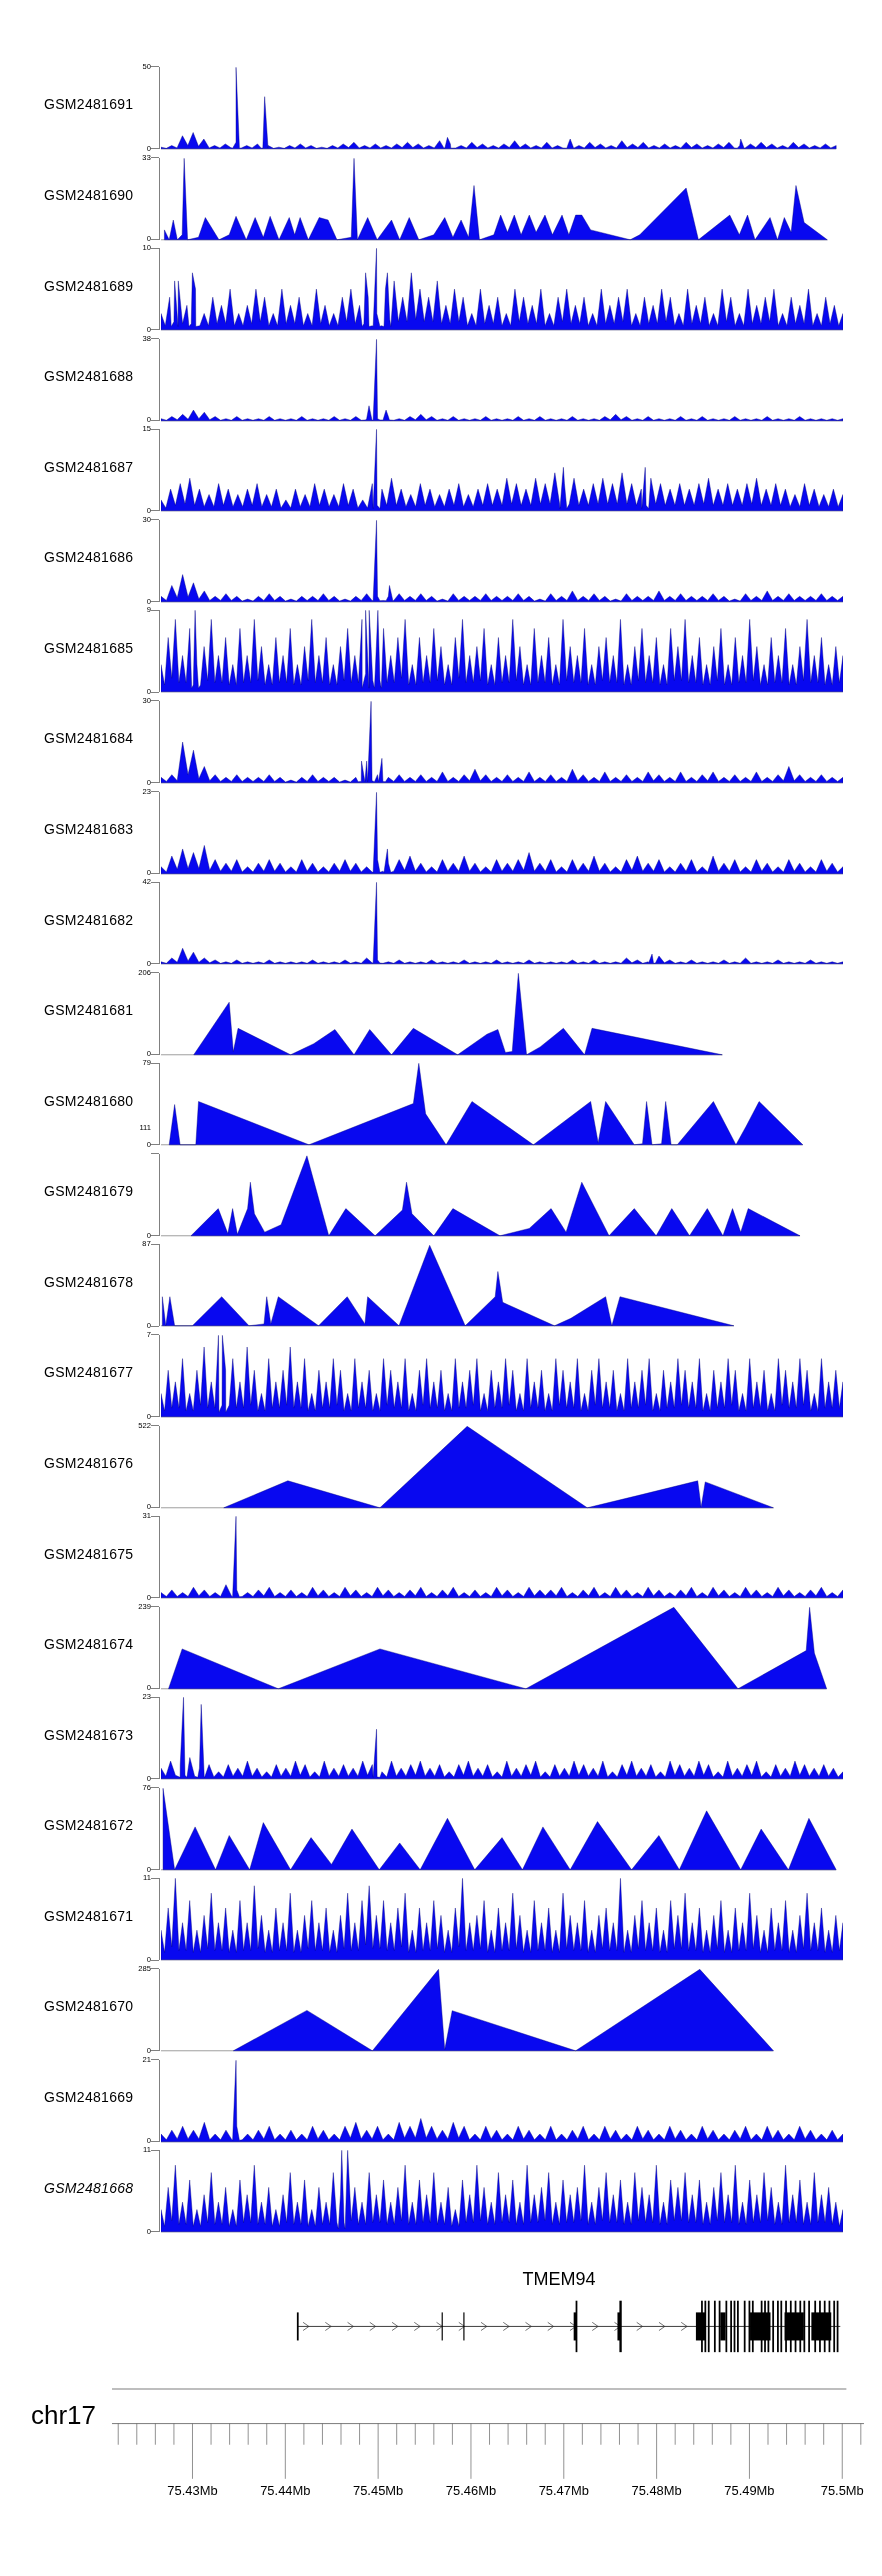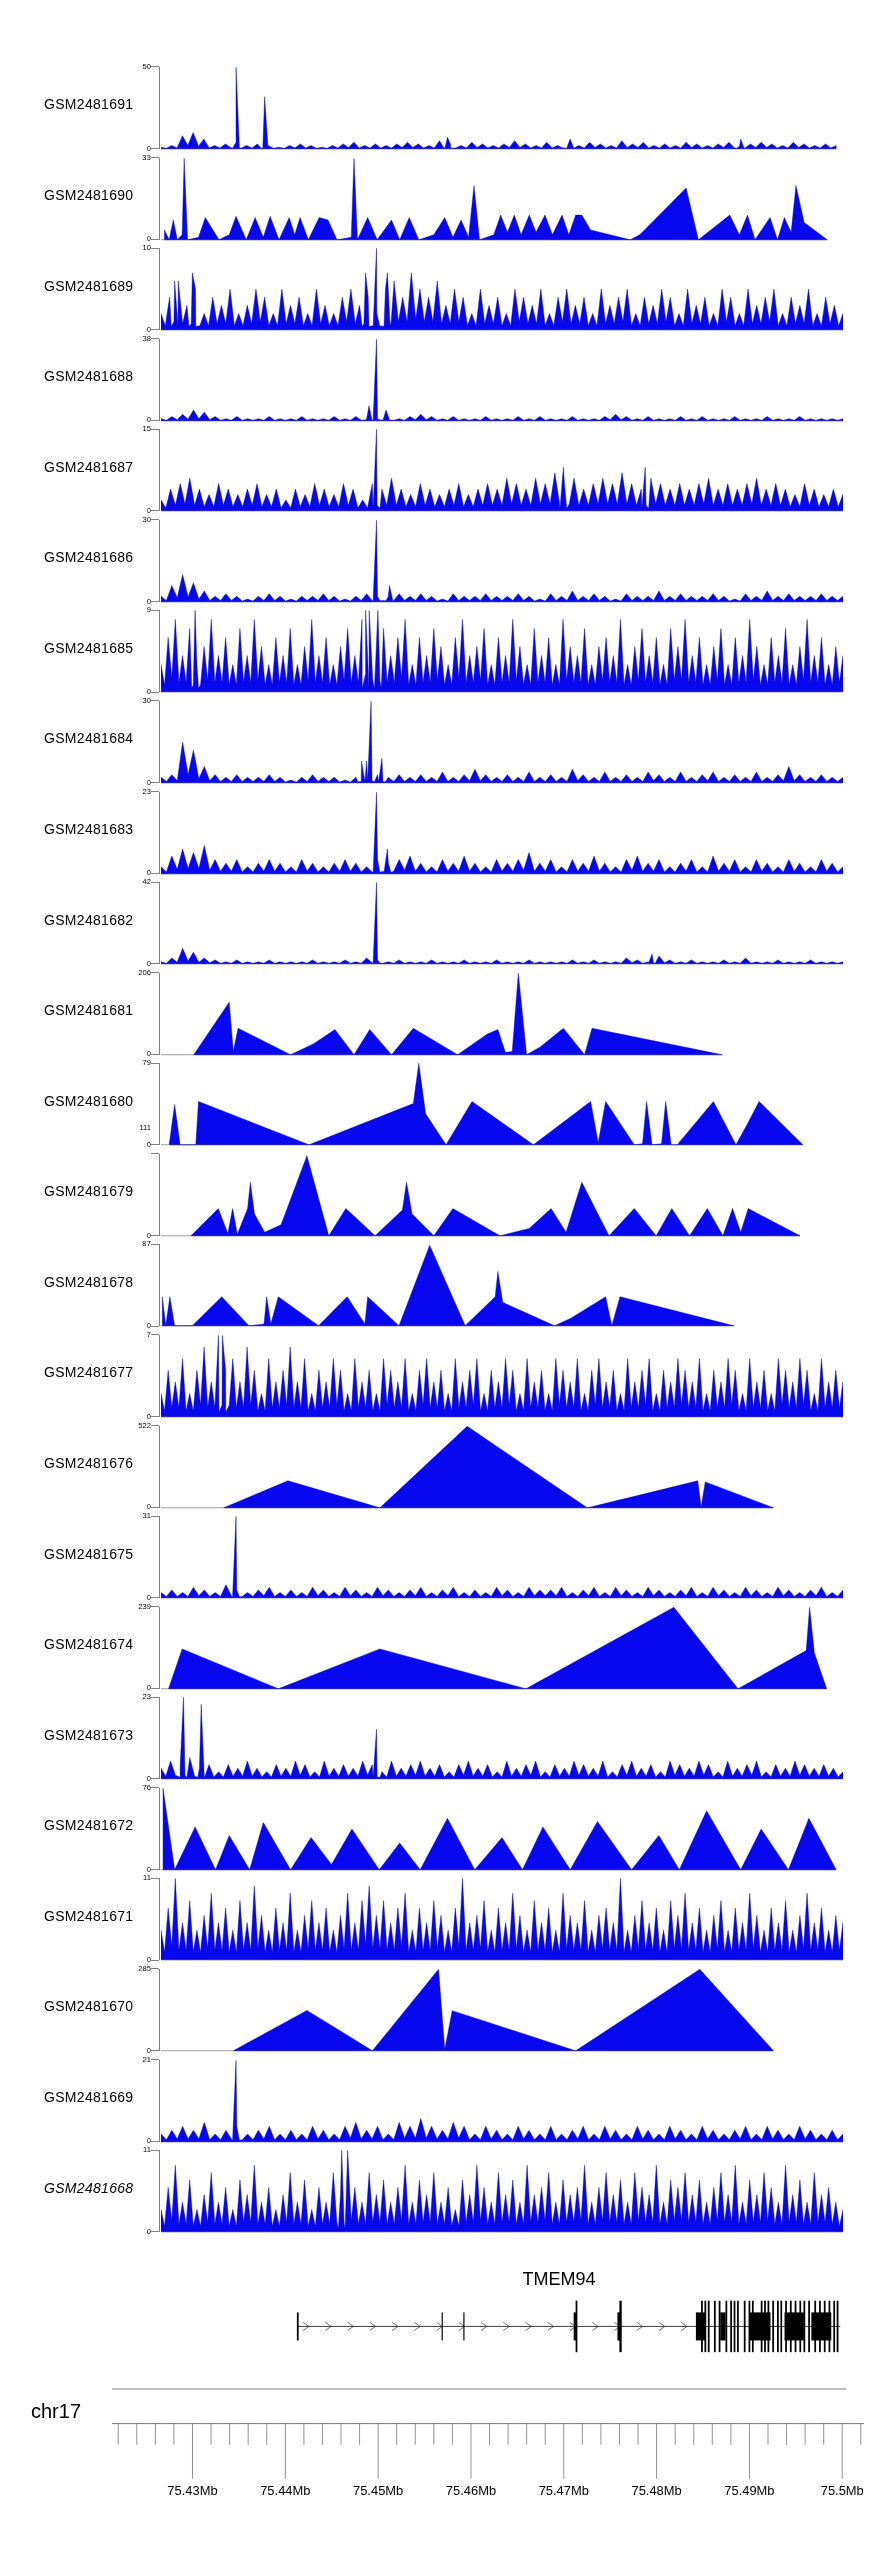--- a/index.html
+++ b/index.html
@@ -4,21 +4,21 @@
 <style>
   html,body{margin:0;padding:0;background:#fff;}
   #root{position:relative;width:882px;height:2576px;background:#ffffff;overflow:hidden;
         font-family:"Liberation Sans", sans-serif;color:#000;}
   .track-label{position:absolute;left:44px;font-size:14px;letter-spacing:0.3px;white-space:nowrap;}
   .ylab{position:absolute;left:0;width:151px;text-align:right;font-size:7.6px;line-height:8.2px;}
   .axis-v{position:absolute;left:159px;width:1.2px;background:#808080;}
   .axis-tick{position:absolute;left:151px;width:8.2px;height:1.2px;background:#808080;}
   .track-svg{position:absolute;left:161px;}
   .gene-label{position:absolute;left:471px;top:2269px;width:176px;text-align:center;font-size:18px;}
-  .chr-label{position:absolute;left:31px;top:2400px;font-size:20px;}
+  .chr-label{position:absolute;left:31px;top:2400px;font-size:26px;}
   svg{display:block;}
 </style>
 </head>
 <body>
 
 <div id="root">
   <div id="tracks">
       <div class="track-label" style="top: 96px;">GSM2481691</div>
       <div class="ylab" style="top: 63px;">50</div>
       <div class="ylab" style="top: 145px;">0</div>

